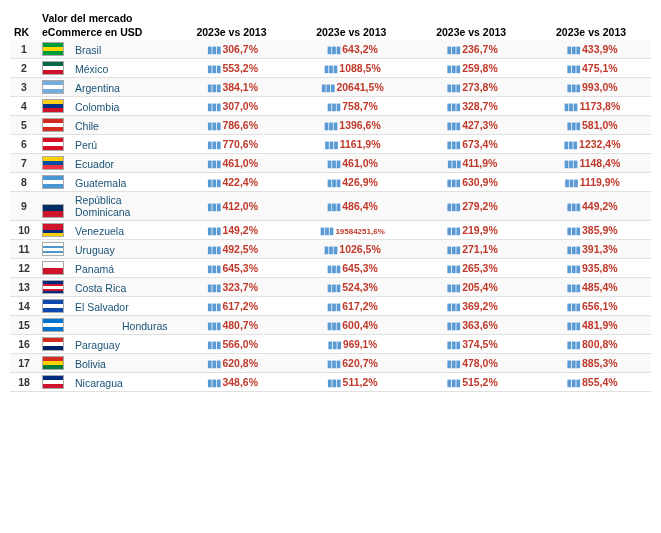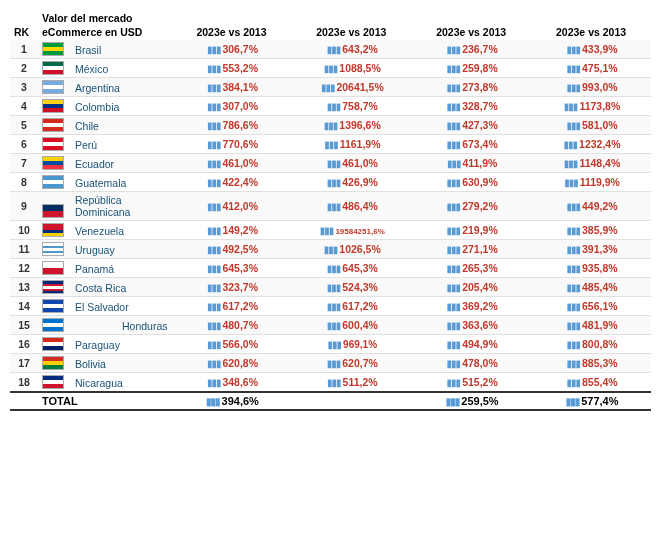--- a/index.html
+++ b/index.html
@@ -435,21 +435,21 @@
                   <div style="background: rgb(213, 43, 30); flex: 1 1 0%; width: 100%;"></div>
                   <div style="background: rgb(255, 255, 255); flex: 1 1 0%; width: 100%;"></div>
                   <div style="background: rgb(1, 33, 105); flex: 1 1 0%; width: 100%;"></div>
                 </div>
               </div>
               <span class="country-name" style="color: rgb(26, 82, 118);">Paraguay</span>
             </div>
           </td>
           <td><span class="bar-icon" style="font-size: 10px; color: rgb(91, 155, 213); letter-spacing: -1px; display: inline-block; margin: 0px 2px;">▮▮▮</span><span class="val-usd">566,0%</span></td>
           <td><span class="bar-icon" style="font-size: 10px; color: rgb(91, 155, 213); letter-spacing: -1px; display: inline-block; margin: 0px 2px;">▮▮▮</span><span class="val-ml" style="font-size: 10px;">969,1%</span></td>
-          <td><span class="bar-icon" style="font-size: 10px; color: rgb(91, 155, 213); letter-spacing: -1px; display: inline-block; margin: 0px 2px;">▮▮▮</span><span class="val-eshop">494,9%</span></td>
+          <td><span class="bar-icon" style="font-size: 10px; color: rgb(91, 155, 213); letter-spacing: -1px; display: inline-block; margin: 0px 2px;">▮▮▮</span><span class="val-eshop">374,5%</span></td>
           <td><span class="bar-icon" style="font-size: 10px; color: rgb(91, 155, 213); letter-spacing: -1px; display: inline-block; margin: 0px 2px;">▮▮▮</span><span class="val-comp">800,8%</span></td>
         </tr>
         <tr>
           <td style="font-weight: bold; color: rgb(51, 51, 51);">17</td>
           <td>
             <div class="country-cell">
               <div style="display: inline-flex; width: 22px; height: 14px; border: 0.5px solid rgb(170, 170, 170); flex-shrink: 0; overflow: hidden; vertical-align: middle;">
                 <div style="display: flex; flex-direction: column; width: 100%; height: 100%;">
                   <div style="background: rgb(213, 43, 30); flex: 1 1 0%; width: 100%;"></div>
                   <div style="background: rgb(255, 209, 0); flex: 1 1 0%; width: 100%;"></div>
@@ -475,24 +475,16 @@
                   <div style="background: rgb(207, 20, 43); flex: 1 1 0%; width: 100%;"></div>
                 </div>
               </div>
               <span class="country-name" style="color: rgb(26, 82, 118);">Nicaragua</span>
             </div>
           </td>
           <td><span class="bar-icon" style="font-size: 10px; color: rgb(91, 155, 213); letter-spacing: -1px; display: inline-block; margin: 0px 2px;">▮▮▮</span><span class="val-usd">348,6%</span></td>
           <td><span class="bar-icon" style="font-size: 10px; color: rgb(91, 155, 213); letter-spacing: -1px; display: inline-block; margin: 0px 2px;">▮▮▮</span><span class="val-ml" style="font-size: 10.5px;">511,2%</span></td>
           <td><span class="bar-icon" style="font-size: 10px; color: rgb(91, 155, 213); letter-spacing: -1px; display: inline-block; margin: 0px 2px;">▮▮▮</span><span class="val-eshop">515,2%</span></td>
           <td><span class="bar-icon" style="font-size: 10px; color: rgb(91, 155, 213); letter-spacing: -1px; display: inline-block; margin: 0px 2px;">▮▮▮</span><span class="val-comp">855,4%</span></td>
-        </tr>
-        <tr class="total-row">
-          <td></td>
-          <td>TOTAL</td>
-          <td><span class="bar-icon" style="font-size: 10px; color: rgb(91, 155, 213); letter-spacing: -1px; display: inline-block; margin: 0px 2px;">▮▮▮</span><span>394,6%</span></td>
-          <td></td>
-          <td><span class="bar-icon" style="font-size: 10px; color: rgb(91, 155, 213); letter-spacing: -1px; display: inline-block; margin: 0px 2px;">▮▮▮</span><span>259,5%</span></td>
-          <td><span class="bar-icon" style="font-size: 10px; color: rgb(91, 155, 213); letter-spacing: -1px; display: inline-block; margin: 0px 2px;">▮▮▮</span><span>577,4%</span></td>
         </tr>
       </tbody>
   </table>
 </div>
 
 </body></html>

